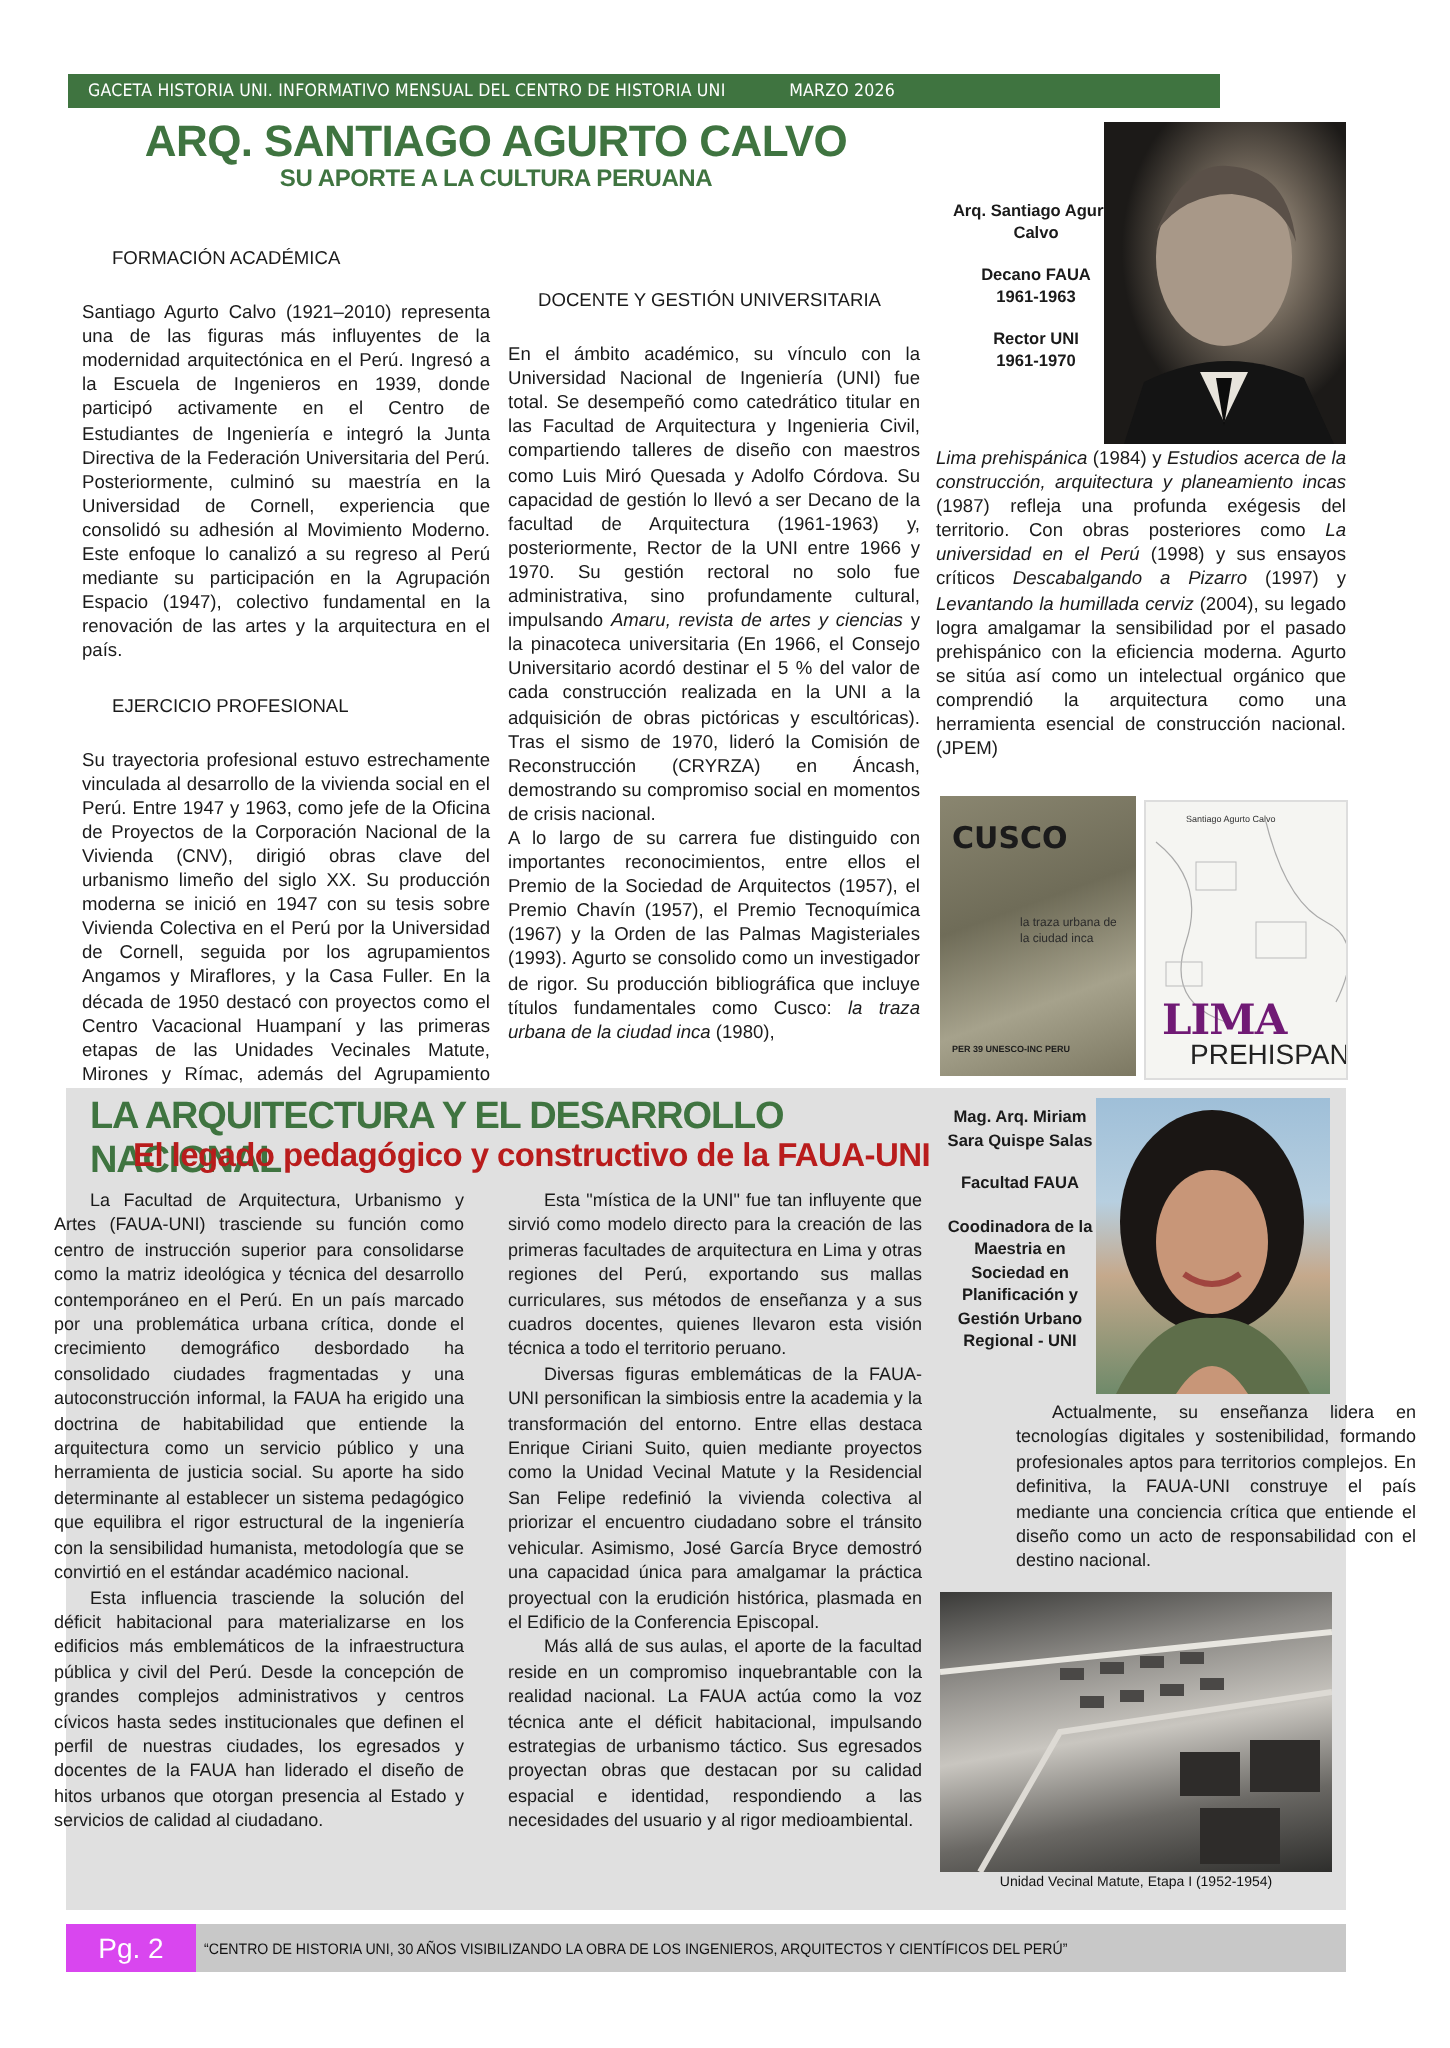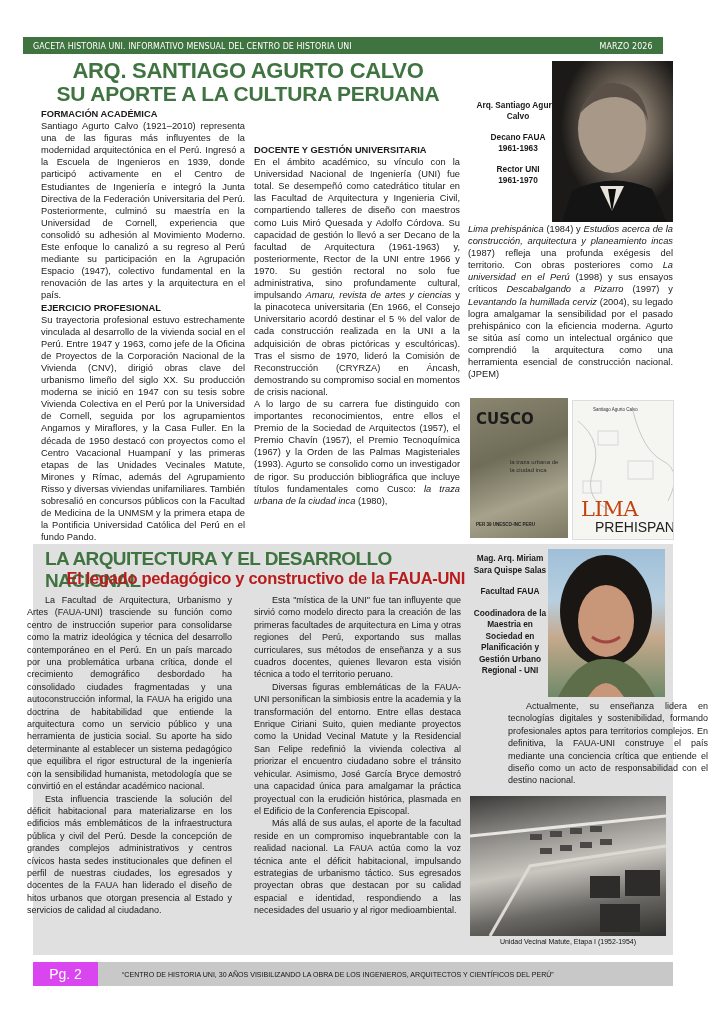--- a/index.html
+++ b/index.html
@@ -1,44 +1,44 @@
 <!DOCTYPE html>
 <html><head>
 <meta charset="utf-8">
 <style>
   html, body { margin:0; padding:0; background:#ffffff; }
   body { width:725px; height:1024px; position:relative; overflow:hidden;
          font-family:"Liberation Sans", sans-serif; color:#1a1a1a; }
   .abs { position:absolute; }
-  .header-bar { left:23px; top:37px; width:640px; height:17px; background:#3f7440;
+  .header-bar { left:34px; top:37px; width:576px; height:17px; background:#3f7440;
                 color:#fff; font-size:8.6px; letter-spacing:0.1px; display:flex;
-                justify-content:space-between; align-items:center; padding:0 10px;
+                justify-content:flex-start; align-items:center; padding:0 10px;
                 box-sizing:border-box; font-family:"DejaVu Sans", sans-serif; font-weight:normal; }
   .header-bar span { transform:scaleX(0.92); transform-origin:left center; display:inline-block; }
   .header-bar span.right { transform-origin:right center; }
   .title { left:33px; width:430px; text-align:center; color:#3f7440; font-weight:bold; }
   .t1 { top:58px; font-size:22px; letter-spacing:-0.3px; }
-  .t2 { top:82px; font-size:21px; letter-spacing:-0.2px; }
+  .t2 { top:82px; font-size:12px; letter-spacing:-0.2px; }
   .col { font-size:9.3px; line-height:12.1px; text-align:justify; font-family:"Liberation Sans", sans-serif; }
   .col p { margin:0; }
-  .col h4 { margin:0; font-size:9.3px; line-height:12.1px; font-weight:bold; }
+  .col h4 { margin:15px; font-size:9.3px; line-height:12.1px; font-weight:normal; }
   .col i { font-style:italic; }
   .indent { text-indent:18px; }
   .caption { font-size:8.3px; line-height:11px; font-weight:bold; text-align:center; color:#1a1a1a; }
   .caption p { margin:0 0 10px 0; }
   .photo { background:#222; overflow:hidden; }
   .gray-section { left:33px; top:544px; width:640px; height:411px; background:#e0e0e0; }
   .s2t1 { left:45px; top:548px; width:420px; color:#3f7440; font-weight:bold;
           font-size:19px; letter-spacing:-0.6px; }
   .s2t2 { left:45px; top:569px; width:420px; text-align:right; color:#b91c1c; font-weight:bold;
           font-size:16.5px; letter-spacing:-0.3px; }
   .footer-pg { left:33px; top:962px; width:65px; height:24px; background:#d946ef; color:#fff;
                font-size:14px; display:flex; align-items:center; justify-content:center; }
   .footer-bar { left:98px; top:962px; width:575px; height:24px; background:#c8c8c8; color:#111;
-                font-size:7.6px; display:flex; align-items:center; padding-left:24px; box-sizing:border-box; }
+                font-size:7.6px; display:flex; align-items:center; padding-left:4px; box-sizing:border-box; }
   .footer-bar span { transform:scaleX(0.93); transform-origin:left center; display:inline-block; white-space:nowrap; }
 </style>
 </head>
 <body>
 
 <div class="abs header-bar">
   <span>GACETA HISTORIA UNI. INFORMATIVO MENSUAL DEL CENTRO DE HISTORIA UNI</span>
   <span class="right">MARZO 2026</span>
 </div>
 
@@ -85,21 +85,21 @@
 </div>
 <div class="abs" style="left:572px; top:400px; width:100px; height:138px; background:#f5f5f2; border:1px solid #ddd; overflow:hidden;">
   <svg width="100" height="138" style="position:absolute;left:0;top:0">
     <path d="M5 20 Q30 40 20 70 T40 110" stroke="#aaa" fill="none" stroke-width="0.6"></path>
     <path d="M60 10 Q70 50 90 60 T95 100" stroke="#aaa" fill="none" stroke-width="0.6"></path>
     <rect x="25" y="30" width="20" height="14" stroke="#bbb" fill="none" stroke-width="0.5"></rect>
     <rect x="55" y="60" width="25" height="18" stroke="#bbb" fill="none" stroke-width="0.5"></rect>
     <rect x="10" y="80" width="18" height="12" stroke="#bbb" fill="none" stroke-width="0.5"></rect>
   </svg>
   <div style="position:absolute; left:20px; top:6px; font-size:4.5px; color:#333;">Santiago Agurto Calvo</div>
-  <div style="position:absolute; left:8px; top:96px; font-size:21px; font-weight:normal; color:#c2410c; font-family:'DejaVu Serif',serif; letter-spacing:-0.5px;">LIMA</div>
+  <div style="position:absolute; left:8px; top:96px; font-size:21px; font-weight:bold; color:#701a75; font-family:'DejaVu Serif',serif; letter-spacing:-0.5px;">LIMA</div>
   <div style="position:absolute; left:22px; top:118px; font-size:14px; color:#222;">PREHISPANICA</div>
 </div>
 
 <div class="abs gray-section"></div>
 <div class="abs s2t1">LA ARQUITECTURA Y EL DESARROLLO NACIONAL</div>
 <div class="abs s2t2">El legado pedagógico y constructivo de la FAUA-UNI</div>
 
 <div class="abs col" style="left:27px; top:594px; width:205px; font-size:9px; line-height:12.4px;">
   <p class="indent">La Facultad de Arquitectura, Urbanismo y Artes (FAUA-UNI) trasciende su función como centro de instrucción superior para consolidarse como la matriz ideológica y técnica del desarrollo contemporáneo en el Perú. En un país marcado por una problemática urbana crítica, donde el crecimiento demográfico desbordado ha consolidado ciudades fragmentadas y una autoconstrucción informal, la FAUA ha erigido una doctrina de habitabilidad que entiende la arquitectura como un servicio público y una herramienta de justicia social. Su aporte ha sido determinante al establecer un sistema pedagógico que equilibra el rigor estructural de la ingeniería con la sensibilidad humanista, metodología que se convirtió en el estándar académico nacional.</p>
   <p class="indent">Esta influencia trasciende la solución del déficit habitacional para materializarse en los edificios más emblemáticos de la infraestructura pública y civil del Perú. Desde la concepción de grandes complejos administrativos y centros cívicos hasta sedes institucionales que definen el perfil de nuestras ciudades, los egresados y docentes de la FAUA han liderado el diseño de hitos urbanos que otorgan presencia al Estado y servicios de calidad al ciudadano.</p>

